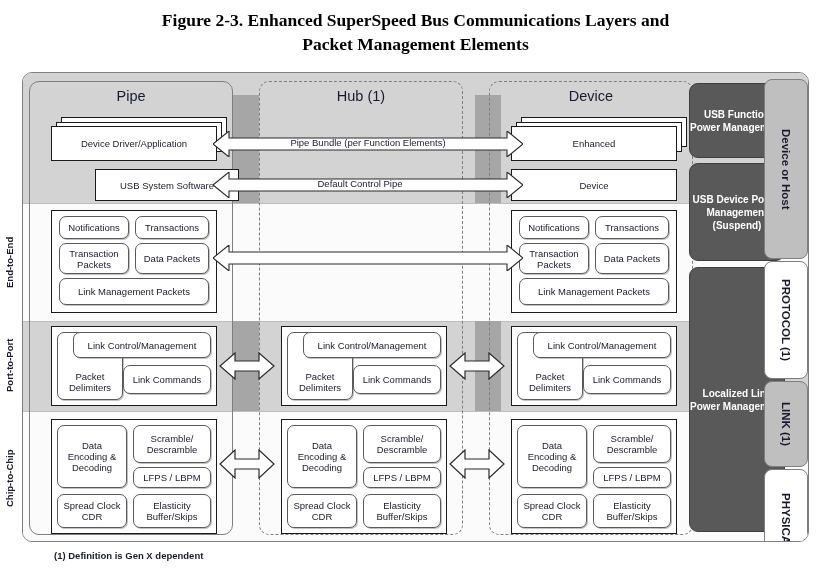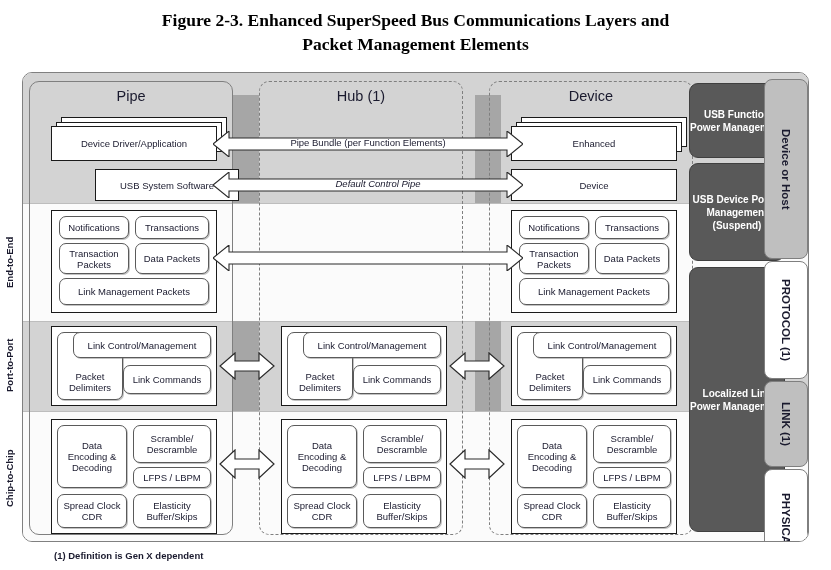--- a/index.html
+++ b/index.html
@@ -278,21 +278,21 @@
       <polygon points="16,0 16,7 294,7 294,0 310,13 294,26 294,19 16,19 16,26 0,13" fill="#ffffff" stroke="#2b2b2b" stroke-width="1.1"></polygon>
     </svg>
   </div>
   <div style="position:absolute; left:190px; top:64px; width:310px; text-align:center; font-size:9.5px; color:#1a1a2e;">Pipe Bundle (per Function Elements)</div>
 
   <div class="arrow-h" style="left:190px; top:99px;">
     <svg width="310" height="26" viewBox="0 0 310 26">
       <polygon points="16,0 16,7 294,7 294,0 310,13 294,26 294,19 16,19 16,26 0,13" fill="#ffffff" stroke="#2b2b2b" stroke-width="1.1"></polygon>
     </svg>
   </div>
-  <div style="position:absolute; left:200px; top:105px; width:310px; text-align:center; font-size:9.5px; color:#1a1a2e;font-style:italic;">Default Control Pipe</div>
+  <div style="position:absolute; left:182px; top:105px; width:310px; text-align:center; font-size:9.5px; color:#1a1a2e;">Default Control Pipe</div>
 
   <div class="arrow-h" style="left:190px; top:172px;">
     <svg width="310" height="26" viewBox="0 0 310 26">
       <polygon points="16,0 16,7 294,7 294,0 310,13 294,26 294,19 16,19 16,26 0,13" fill="#ffffff" stroke="#2b2b2b" stroke-width="1.1"></polygon>
     </svg>
   </div>
 
   <div class="arrow-h" style="left:196px; top:279px;">
     <svg width="56" height="28" viewBox="0 0 56 28">
       <polygon points="16,1 16,9 40,9 40,1 55,14 40,27 40,19 16,19 16,27 1,14" fill="#ffffff" stroke="#2b2b2b" stroke-width="1.2"></polygon>

